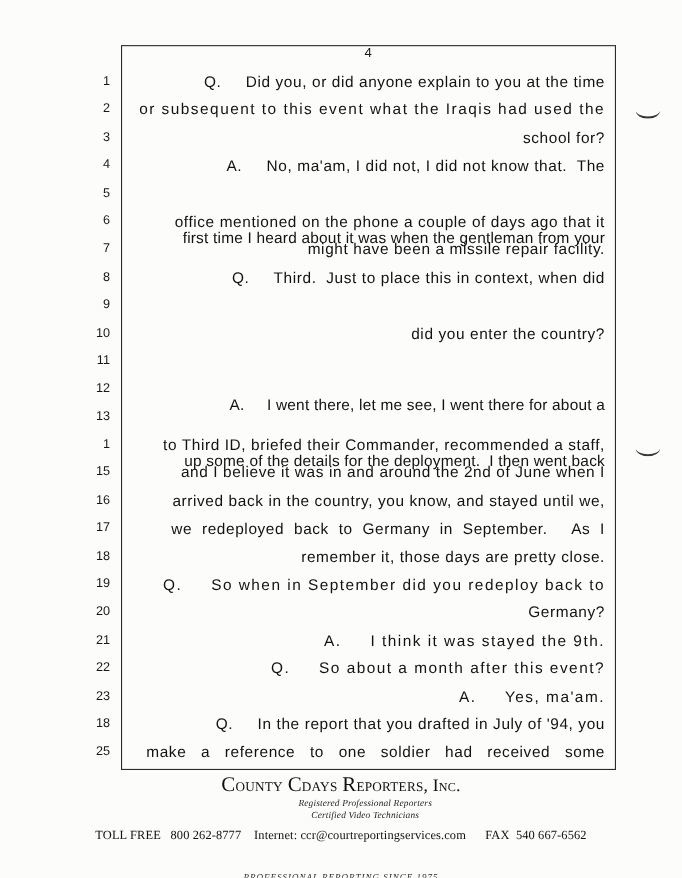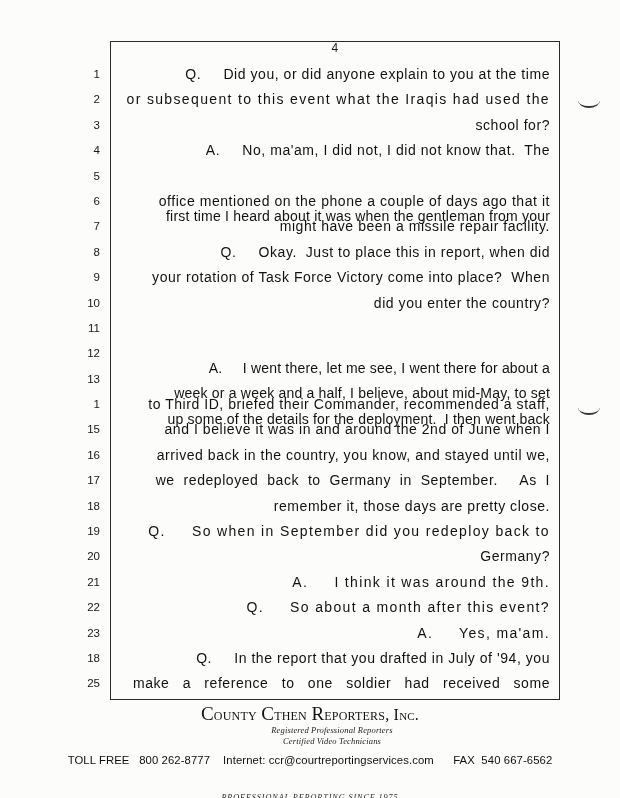--- a/index.html
+++ b/index.html
@@ -128,21 +128,21 @@
   .tagline-italic {
     font-family: "Liberation Serif", serif;
     font-style: italic;
     font-size: 8.5px;
     color: #1d1d1d;
     line-height: 11px;
     letter-spacing: 0.15px;
     margin-left: 44px;
   }
   #contact-line {
-    font-family: Liberation Sans, sans-serif;
+    font-family: Liberation Serif, serif;
     font-size: 11.3px;
     color: #101010;
     margin-top: 7px;
     letter-spacing: 0.1px;
     white-space: pre;
   }
   #since-line {
     font-family: "Liberation Serif", serif;
     font-style: italic;
     font-size: 8.2px;
@@ -184,37 +184,35 @@
       <div class="line-row">
         <div class="line-num">6</div>
         <div class="line-text ">office mentioned on the phone a couple of days ago that it</div>
       </div>
       <div class="line-row">
         <div class="line-num">7</div>
         <div class="line-text ">might have been a missile repair facility.</div>
       </div>
       <div class="line-row">
         <div class="line-num">8</div>
-        <div class="line-text ">Q.     Okay.  Just to place this in report, when did</div>
+        <div class="line-text ">Q.     Third.  Just to place this in context, when did</div>
       </div>
       <div class="line-row">
         <div class="line-num">9</div>
-        <div class="line-text ">your rotation of Task Force Victory come into place?  When</div>
       </div>
       <div class="line-row">
         <div class="line-num">10</div>
         <div class="line-text ">did you enter the country?</div>
       </div>
       <div class="line-row">
         <div class="line-num">11</div>
         <div class="line-text narrow">A.     I went there, let me see, I went there for about a</div>
       </div>
       <div class="line-row">
         <div class="line-num">12</div>
-        <div class="line-text narrow">week or a week and a half, I believe, about mid-May, to set</div>
       </div>
       <div class="line-row">
         <div class="line-num">13</div>
         <div class="line-text narrow">up some of the details for the deployment.  I then went back</div>
       </div>
       <div class="line-row">
         <div class="line-num">1</div>
         <div class="line-text ">to Third ID, briefed their Commander, recommended a staff,</div>
       </div>
       <div class="line-row">
@@ -236,21 +234,21 @@
       <div class="line-row">
         <div class="line-num">19</div>
         <div class="line-text wide">Q.     So when in September did you redeploy back to</div>
       </div>
       <div class="line-row">
         <div class="line-num">20</div>
         <div class="line-text ">Germany?</div>
       </div>
       <div class="line-row">
         <div class="line-num">21</div>
-        <div class="line-text wide">A.     I think it was around the 9th.</div>
+        <div class="line-text wide">A.     I think it was stayed the 9th.</div>
       </div>
       <div class="line-row">
         <div class="line-num">22</div>
         <div class="line-text wide">Q.     So about a month after this event?</div>
       </div>
       <div class="line-row">
         <div class="line-num">23</div>
         <div class="line-text wide">A.     Yes, ma'am.</div>
       </div>
       <div class="line-row">
@@ -261,21 +259,21 @@
         <div class="line-num">25</div>
         <div class="line-text ">make   a   reference   to   one   soldier   had   received   some</div>
       </div>
     </div>
 
   <div class="margin-mark" id="margin-mark-1"></div>
   <div class="margin-mark" id="margin-mark-2"></div>
 
   <div id="footer">
     <div id="reporter-name">
-      <span class="bigcap">C</span><span>ounty </span><span class="bigcap">C</span><span>then </span><span class="bigcap">R</span><span>eporters</span><span class="inc">, Inc.</span>
+      <span class="bigcap">C</span><span>ounty </span><span class="bigcap">C</span><span>days </span><span class="bigcap">R</span><span>eporters</span><span class="inc">, Inc.</span>
     </div>
     <div class="tagline-italic">Registered Professional Reporters</div>
     <div class="tagline-italic">Certified Video Technicians</div>
     <div id="contact-line">TOLL FREE   800 262-8777    Internet: ccr@courtreportingservices.com      FAX  540 667-6562</div>
     <div id="since-line">PROFESSIONAL REPORTING SINCE 1975</div>
   </div>
 
 </div>
 
 </body></html>

